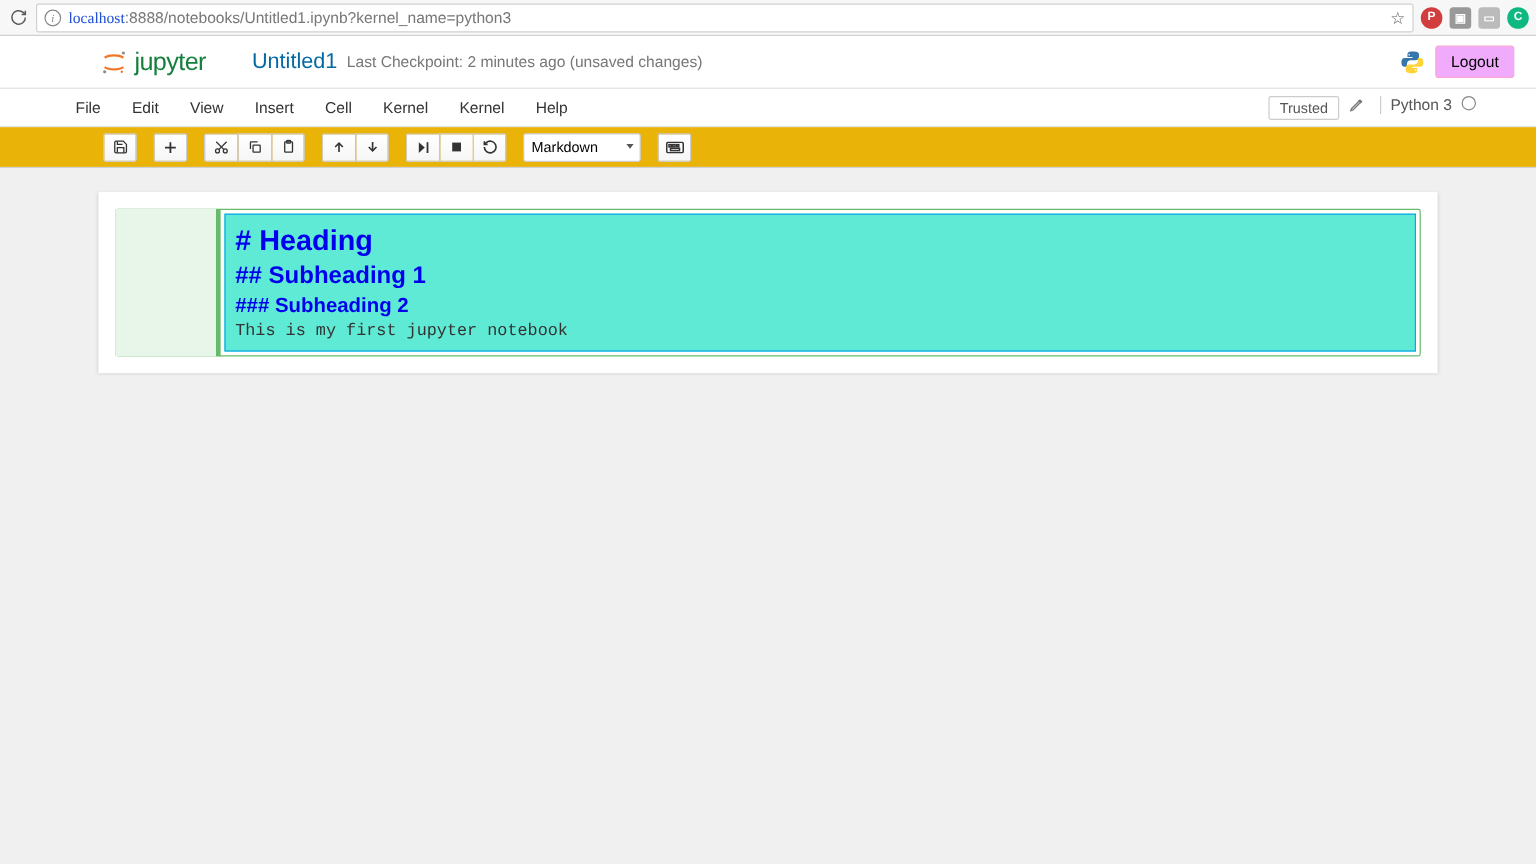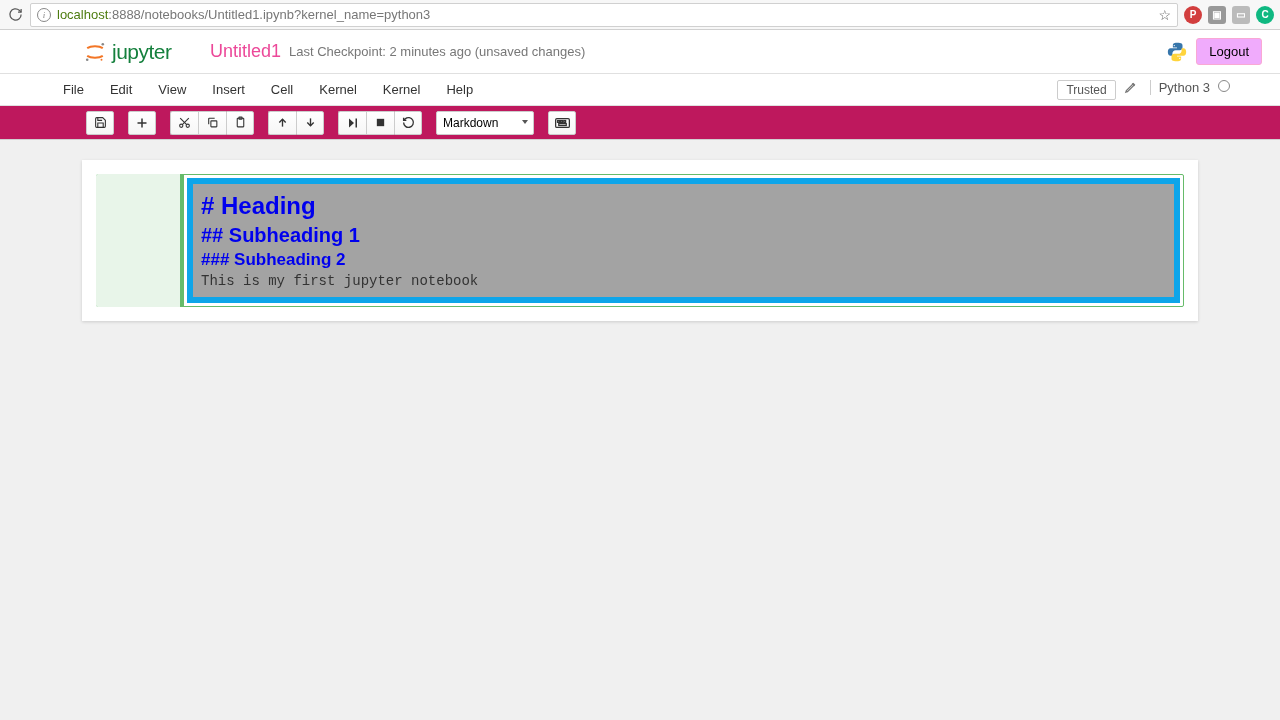--- a/index.html
+++ b/index.html
@@ -4,70 +4,70 @@
 <style>
 * { box-sizing: border-box; margin: 0; padding: 0; }
 body { font-family: "Helvetica Neue", Helvetica, Arial, sans-serif; font-size: 13px; background: #f0f0f0; color: #333; }
 
 
 .browser-bar { height: 30px; background: #f7f7f7; border-bottom: 1px solid #d0d0d0; display: flex; align-items: center; padding: 0 6px; gap: 6px; }
 .reload-btn { width: 18px; height: 18px; display: flex; align-items: center; justify-content: center; color: #5a5a5a; cursor: pointer; }
 .url-bar { flex: 1; height: 24px; background: #fff; border: 1px solid #d0d0d0; border-radius: 2px; display: flex; align-items: center; padding: 0 6px; gap: 6px; color: #333; }
 .url-info { width: 14px; height: 14px; border: 1px solid #888; border-radius: 50%; display: flex; align-items: center; justify-content: center; font-size: 9px; color: #888; font-family: serif; font-style: italic; }
 .url-text { flex: 1; font-size: 13px; color: #777; }
-.url-text .host { color: #4d7c0f; }
+.url-text .host { color: #1d4ed8; font-family: Liberation Serif, serif; }
 .star-icon { color: #5a5a5a; font-size: 14px; }
 .ext-icons { display: flex; gap: 6px; align-items: center; }
 .ext-badge { width: 18px; height: 18px; border-radius: 50%; display: flex; align-items: center; justify-content: center; font-size: 10px; font-weight: bold; color: #fff; }
 .ext-p { background: #d23e3e; }
 .ext-g { background: #999; border-radius: 3px; }
 .ext-s { background: #bbb; border-radius: 3px; }
 .ext-c { background: #0fb881; }
 
 
 .jp-page { background: #fff; }
 .jp-header { height: 44px; display: flex; align-items: center; padding: 0 18px 0 90px; border-bottom: 1px solid #e0e0e0; }
 .jp-logo { display: flex; align-items: center; gap: 4px; position: absolute; left: 82px; }
 .jp-logo-icon { width: 26px; height: 26px; }
 .jp-logo-text { font-size: 21px; color: #15803d; letter-spacing: -0.5px; }
-.jp-title { font-size: 18px; color: #ec4899; margin-left: 120px; margin-right: 8px; }
+.jp-title { font-size: 18px; color: #0369a1; margin-left: 120px; margin-right: 8px; }
 .jp-checkpoint { font-size: 13px; color: #777; }
 .jp-header-right { margin-left: auto; display: flex; align-items: center; gap: 8px; }
 .jp-py-icon { width: 22px; height: 22px; }
 .jp-logout { border: 1px solid #f9a8d4; background: #f0abfc; padding: 5px 12px; border-radius: 3px; font-size: 13px; cursor: pointer; }
 
 
 .jp-menubar { height: 32px; display: flex; align-items: center; padding: 0 50px; border-bottom: 1px solid #e0e0e0; }
 .jp-menu-item { padding: 6px 13px; font-size: 13px; color: #333; cursor: pointer; }
 .jp-menubar-right { margin-left: auto; display: flex; align-items: flex-start; gap: 8px; }
 .jp-trusted { border: 1px solid #ccc; padding: 2px 8px; border-radius: 2px; font-size: 12px; color: #555; }
 .jp-edit-icon { width: 14px; height: 14px; color: #777; }
 .jp-kernel-name { font-size: 13px; color: #555; padding-left: 8px; border-left: 1px solid #ccc; margin-left: 4px; }
 .jp-kernel-circle { width: 12px; height: 12px; border: 1px solid #888; border-radius: 50%; }
 
 
-.jp-toolbar { height: 34px; display: flex; align-items: center; padding: 0 86px; border-bottom: 1px solid #d0d0d0; gap: 4px; background: #be185d; }
+.jp-toolbar { height: 34px; display: flex; align-items: center; padding: 0 86px; border-bottom: 1px solid #d0d0d0; gap: 4px; background: #eab308; }
 .jp-btn { width: 28px; height: 24px; border: 1px solid #ccc; background: linear-gradient(#fff,#f6f6f6); border-radius: 2px; display: flex; align-items: center; justify-content: center; cursor: pointer; color: #333; }
 .jp-btn-group { display: flex; }
 .jp-btn-group .jp-btn { border-radius: 0; border-right-width: 0; }
 .jp-btn-group .jp-btn:first-child { border-top-left-radius: 2px; border-bottom-left-radius: 2px; }
 .jp-btn-group .jp-btn:last-child { border-top-right-radius: 2px; border-bottom-right-radius: 2px; border-right-width: 1px; }
 .jp-select { height: 24px; border: 1px solid #ccc; background: #fff; padding: 0 18px 0 6px; border-radius: 2px; font-size: 12px; appearance: none; position: relative; }
 .jp-select-wrap { position: relative; }
 .jp-select-wrap::after { content: ""; position: absolute; right: 6px; top: 9px; border-left: 3px solid transparent; border-right: 3px solid transparent; border-top: 4px solid #555; pointer-events: none; }
 .jp-select-wrap::before { content: ""; position: absolute; right: 6px; top: 4px; border-left: 3px solid transparent; border-right: 3px solid transparent; border-bottom: 4px solid #555; pointer-events: none; }
 .jp-gap { width: 6px; }
 
 
 .nb-body { background: #f0f0f0; min-height: 600px; padding: 20px 0; }
 .nb-container { width: 1116px; margin: 0 auto; background: #fff; box-shadow: 0 1px 3px rgba(0,0,0,0.15); padding: 14px; }
 .cell { display: flex; }
 .cell.edit-mode { border: 1px solid #66bb6a; border-radius: 2px; }
 .cell .prompt-area { width: 88px; background: #e8f5e9; border-right: 4px solid #66bb6a; margin: -1px 0 -1px -1px; border-top-left-radius: 2px; border-bottom-left-radius: 2px; }
-.cell .input-area { flex: 1; background: #a3a3a3; border: 6px solid #0ea5e9; margin: 3px; padding: 6px 8px; font-family: Menlo, Monaco, "Courier New", monospace; font-size: 14px; line-height: 1.35; }
+.cell .input-area { flex: 1; background: #5eead4; border: 1px solid #0ea5e9; margin: 3px; padding: 6px 8px; font-family: Menlo, Monaco, "Courier New", monospace; font-size: 14px; line-height: 1.35; }
 .cm-header { color: #0000ee; font-weight: bold; font-family: "Helvetica Neue", Arial, sans-serif; }
 .cm-h1 { font-size: 24px; }
 .cm-h2 { font-size: 20px; }
 .cm-h3 { font-size: 17px; text-align: center; }
 .cm-var2 { color: #219; }
 .cursor-blink { display: inline-block; width: 1px; height: 14px; background: #000; vertical-align: text-bottom; animation: blink 1s step-end infinite; }
 @keyframes blink { 50% { opacity: 0; } }
 
 svg { display: block; }
 </style>

